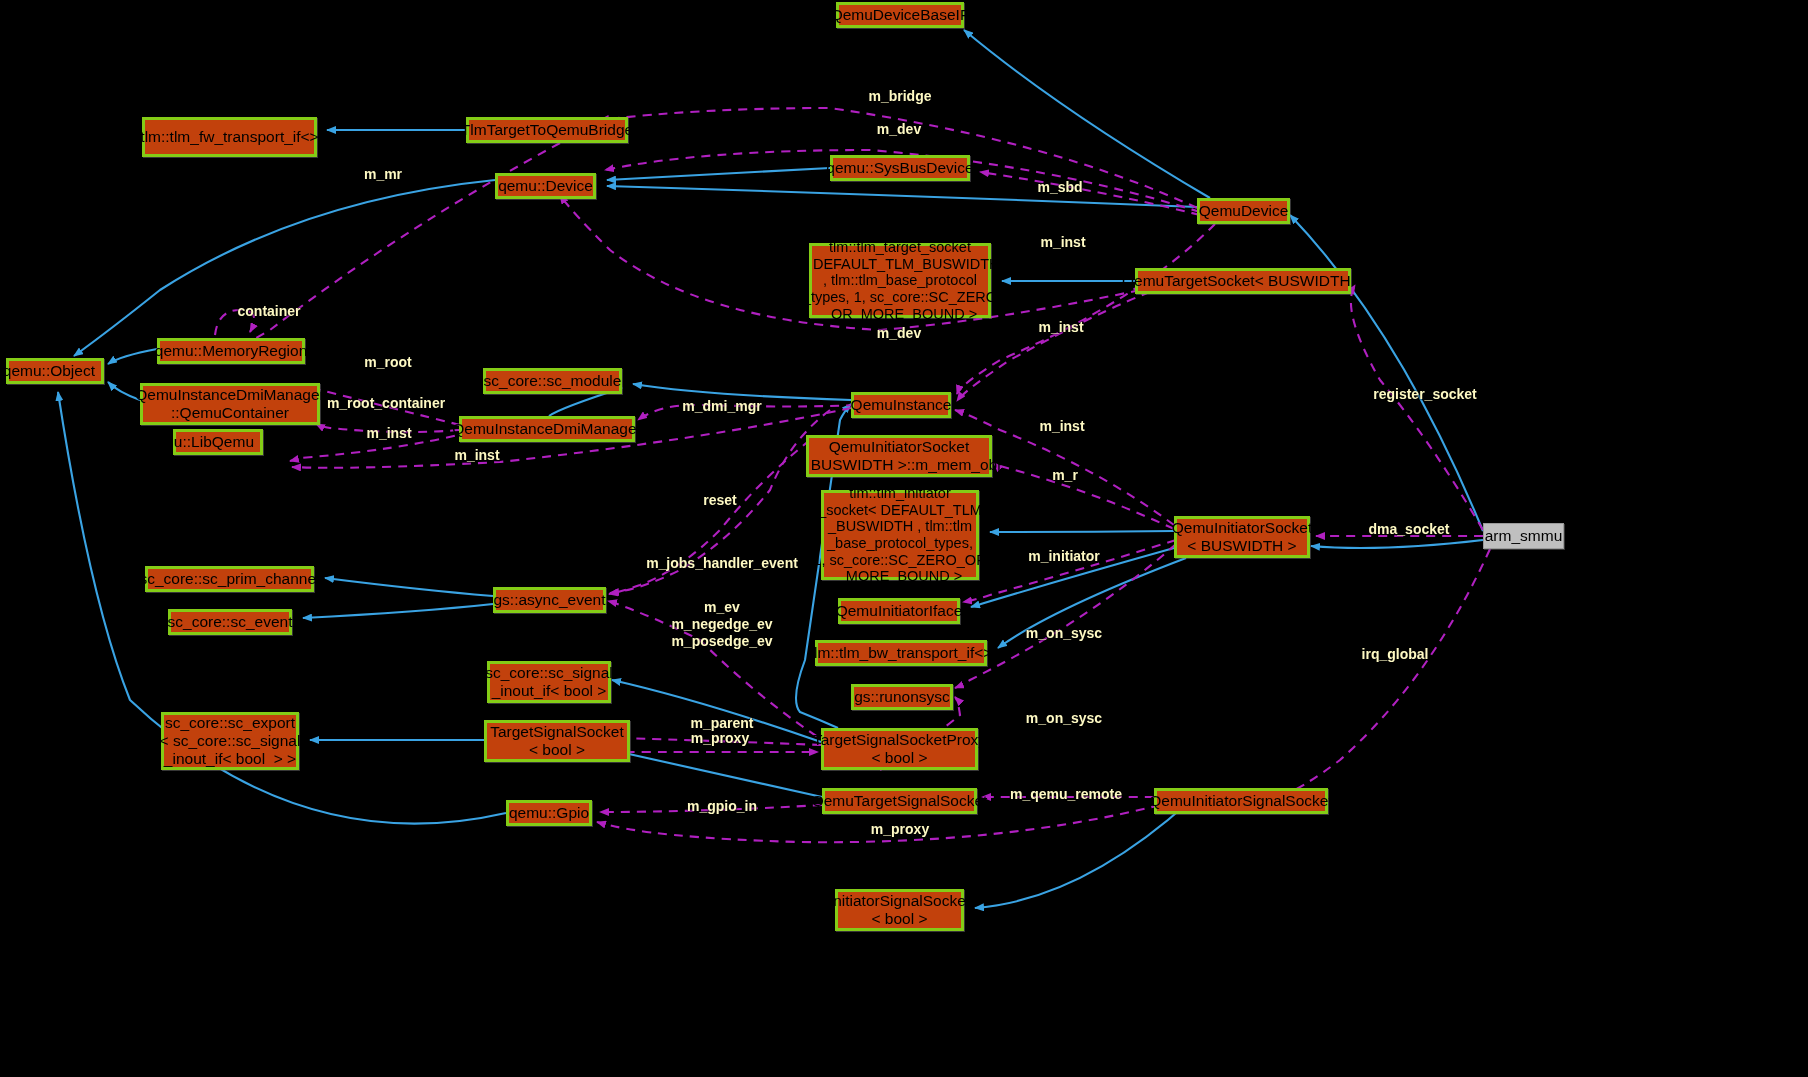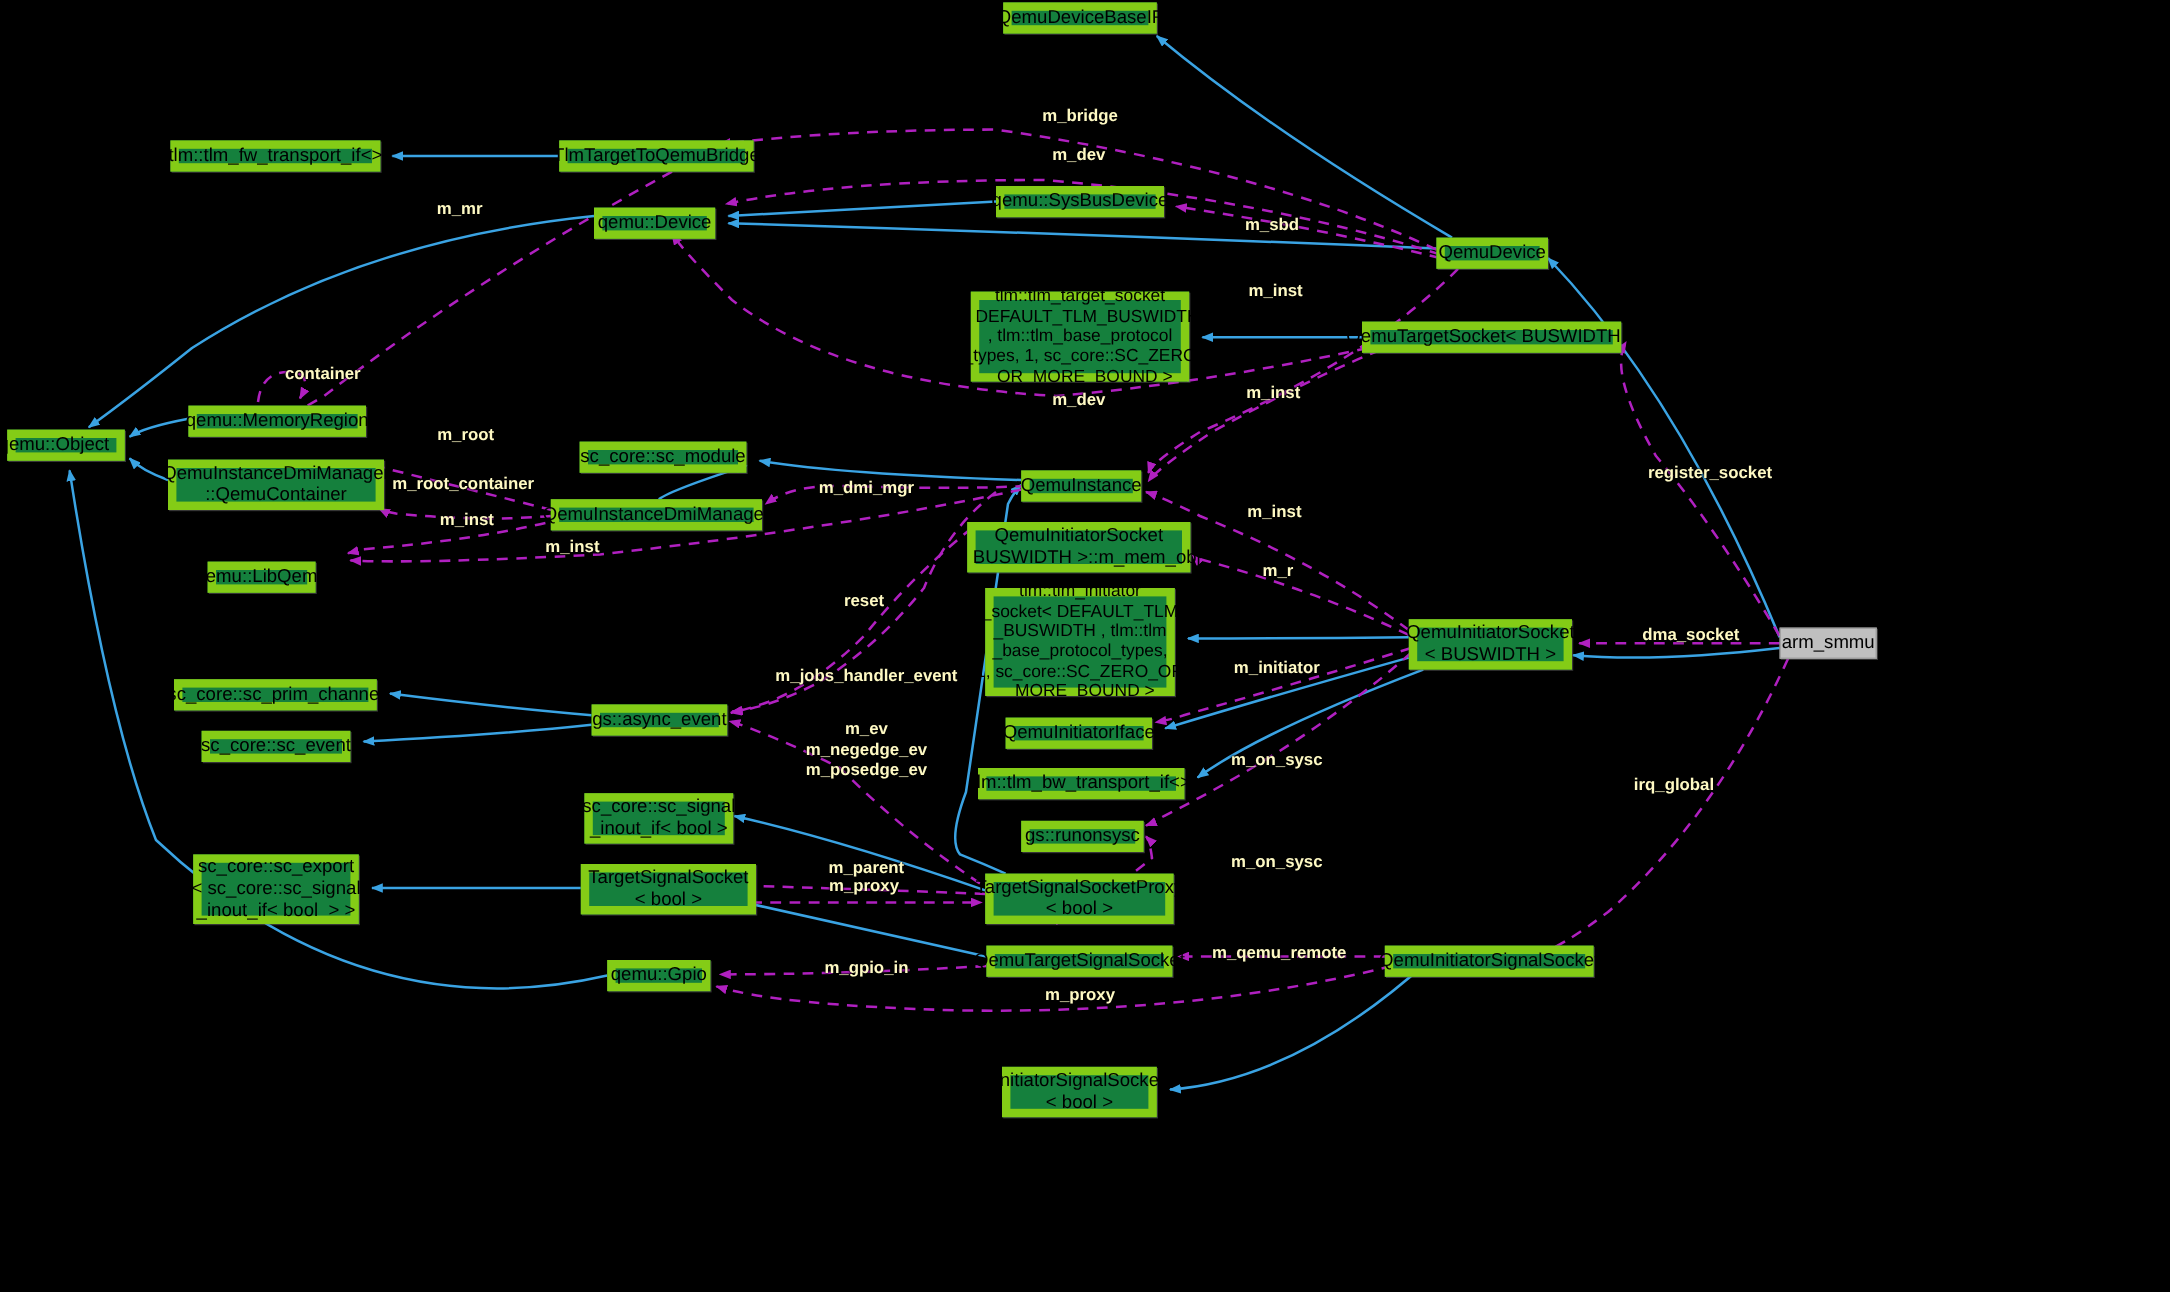--- a/index.html
+++ b/index.html
@@ -19,22 +19,22 @@
     position: absolute;
     left: 0;
     top: 0;
     width: 1808px;
     height: 1077px;
     pointer-events: none;
   }
   .node {
     position: absolute;
     box-sizing: border-box;
-    background: #15803d;
-    border: 7px solid #84cc16;
+    background: #c2410c;
+    border: 3px solid #84cc16;
     color: #000000;
     font-size: 15.5px;
     line-height: 1.15;
     text-align: center;
     display: flex;
     align-items: center;
     justify-content: center;
     white-space: pre;
     padding: 2px 6px;
     box-shadow: 1px 1px 0px rgba(120,120,120,0.45);
@@ -123,41 +123,41 @@
       <path d="M1154,797 Q1060,797 982,797"></path>
       <path d="M822,805 Q700,812 600,812"></path>
       <path d="M1160,805 Q1000,845 800,842 Q650,838 597,822"></path>
       <path d="M1483,530 Q1430,440 1380,380 Q1340,310 1355,285"></path>
       <path d="M1483,536 Q1400,536 1316,536"></path>
       <path d="M1490,549 Q1430,680 1340,760 Q1300,790 1282,795"></path>
     </g>
   </svg>
 
   <div class="node" style="left:836px;top:2px;width:128px;height:26px;"><span>QemuDeviceBaseIF</span></div>
-  <div class="node" style="left:142px;top:117px;width:175px;height:26px;"><span>tlm::tlm_fw_transport_if&lt;&gt;</span></div>
+  <div class="node" style="left:142px;top:117px;width:175px;height:40px;"><span>tlm::tlm_fw_transport_if&lt;&gt;</span></div>
   <div class="node" style="left:466px;top:117px;width:162px;height:26px;"><span>TlmTargetToQemuBridge</span></div>
   <div class="node" style="left:830px;top:155px;width:140px;height:26px;"><span>qemu::SysBusDevice</span></div>
   <div class="node" style="left:495px;top:173px;width:101px;height:26px;"><span>qemu::Device</span></div>
   <div class="node" style="left:1197px;top:198px;width:93px;height:26px;"><span>QemuDevice</span></div>
   <div class="node" style="left:809px;top:243px;width:182px;height:75px;font-size:14.5px;"><span>tlm::tlm_target_socket
 &lt; DEFAULT_TLM_BUSWIDTH
 , tlm::tlm_base_protocol
 _types, 1, sc_core::SC_ZERO
 _OR_MORE_BOUND &gt;</span></div>
   <div class="node" style="left:1135px;top:268px;width:216px;height:26px;"><span>QemuTargetSocket&lt; BUSWIDTH &gt;</span></div>
   <div class="node" style="left:6px;top:358px;width:98px;height:26px;justify-content:flex-end;"><span>qemu::Object</span></div>
   <div class="node" style="left:157px;top:338px;width:148px;height:26px;"><span>qemu::MemoryRegion</span></div>
   <div class="node" style="left:483px;top:368px;width:139px;height:26px;"><span>sc_core::sc_module</span></div>
   <div class="node" style="left:140px;top:383px;width:180px;height:42px;"><span>QemuInstanceDmiManager
 ::QemuContainer</span></div>
   <div class="node" style="left:851px;top:392px;width:100px;height:26px;"><span>QemuInstance</span></div>
   <div class="node" style="left:459px;top:416px;width:176px;height:26px;"><span>QemuInstanceDmiManager</span></div>
   <div class="node" style="left:806px;top:435px;width:186px;height:42px;"><span>QemuInitiatorSocket
 &lt; BUSWIDTH &gt;::m_mem_obj</span></div>
-  <div class="node" style="left:173px;top:468px;width:90px;height:26px;"><span>qemu::LibQemu</span></div>
+  <div class="node" style="left:173px;top:429px;width:90px;height:26px;justify-content:flex-end;"><span>qemu::LibQemu</span></div>
   <div class="node" style="left:821px;top:490px;width:158px;height:90px;font-size:14.5px;"><span>tlm::tlm_initiator
 _socket&lt; DEFAULT_TLM
 _BUSWIDTH , tlm::tlm
 _base_protocol_types,
 1, sc_core::SC_ZERO_OR
 _MORE_BOUND &gt;</span></div>
   <div class="node" style="left:1174px;top:516px;width:136px;height:42px;"><span>QemuInitiatorSocket
 &lt; BUSWIDTH &gt;</span></div>
   <div class="node focus" style="left:1483px;top:523px;width:81px;height:26px;"><span>arm_smmu</span></div>
   <div class="node" style="left:145px;top:566px;width:169px;height:26px;"><span>sc_core::sc_prim_channel</span></div>

